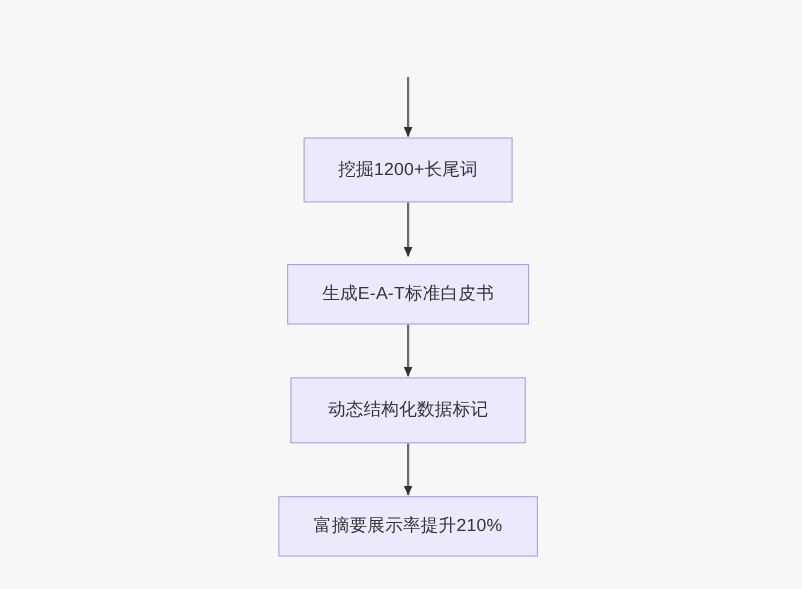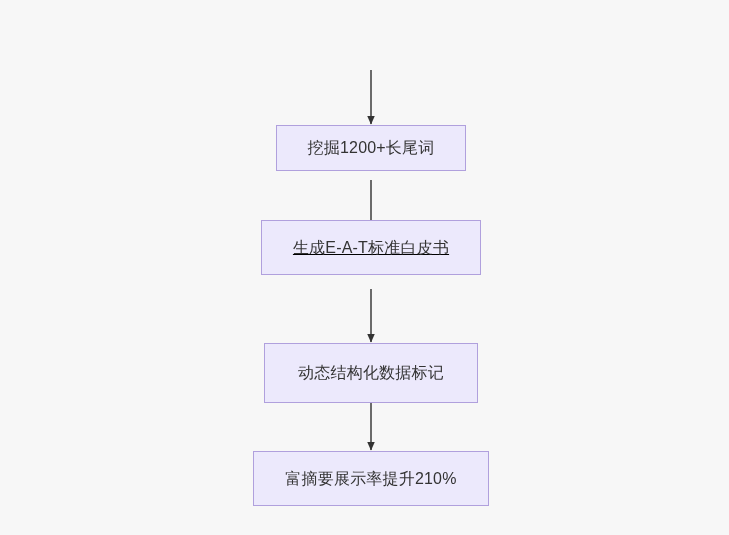--- a/index.html
+++ b/index.html
@@ -66,25 +66,25 @@
     </g>
     <g>
       <line x1="371" y1="289" x2="371" y2="342" stroke="#6b6b6b" stroke-width="2" marker-end="url(#arrowhead)"></line>
     </g>
     <g>
       <line x1="371" y1="398" x2="371" y2="450" stroke="#6b6b6b" stroke-width="2" marker-end="url(#arrowhead)"></line>
     </g>
   </svg>
 
 
-  <div class="node" id="node-n2" style="left: 276px; top: 125px; width: 190px; height: 46px;">
+  <div class="node" id="node-n2" style="left: 276px; top: 125px; width: 190px; height: 59px;">
     <span class="node-label">挖掘1200+长尾词</span>
   </div>
 
-  <div class="node" id="node-n3" style="left: 261px; top: 220px; width: 220px; height: 55px; text-decoration: underline;">
+  <div class="node" id="node-n3" style="left: 261px; top: 240px; width: 220px; height: 55px;">
     <span class="node-label">生成E-A-T标准白皮书</span>
   </div>
 
   <div class="node" id="node-n4" style="left: 264px; top: 343px; width: 214px; height: 60px;">
     <span class="node-label">动态结构化数据标记</span>
   </div>
 
   <div class="node" id="node-n5" style="left: 253px; top: 451px; width: 236px; height: 55px;">
     <span class="node-label">富摘要展示率提升210%</span>
   </div>

